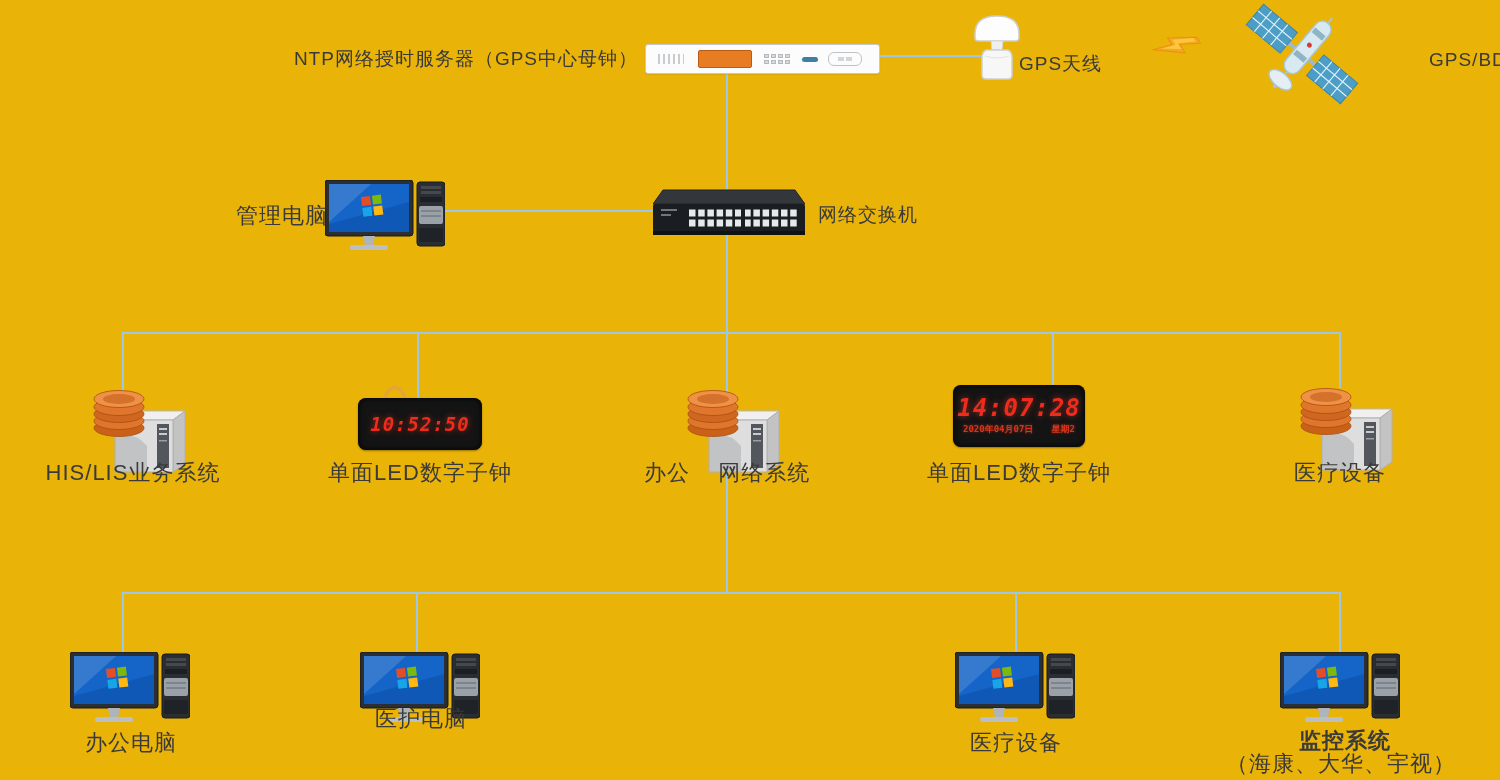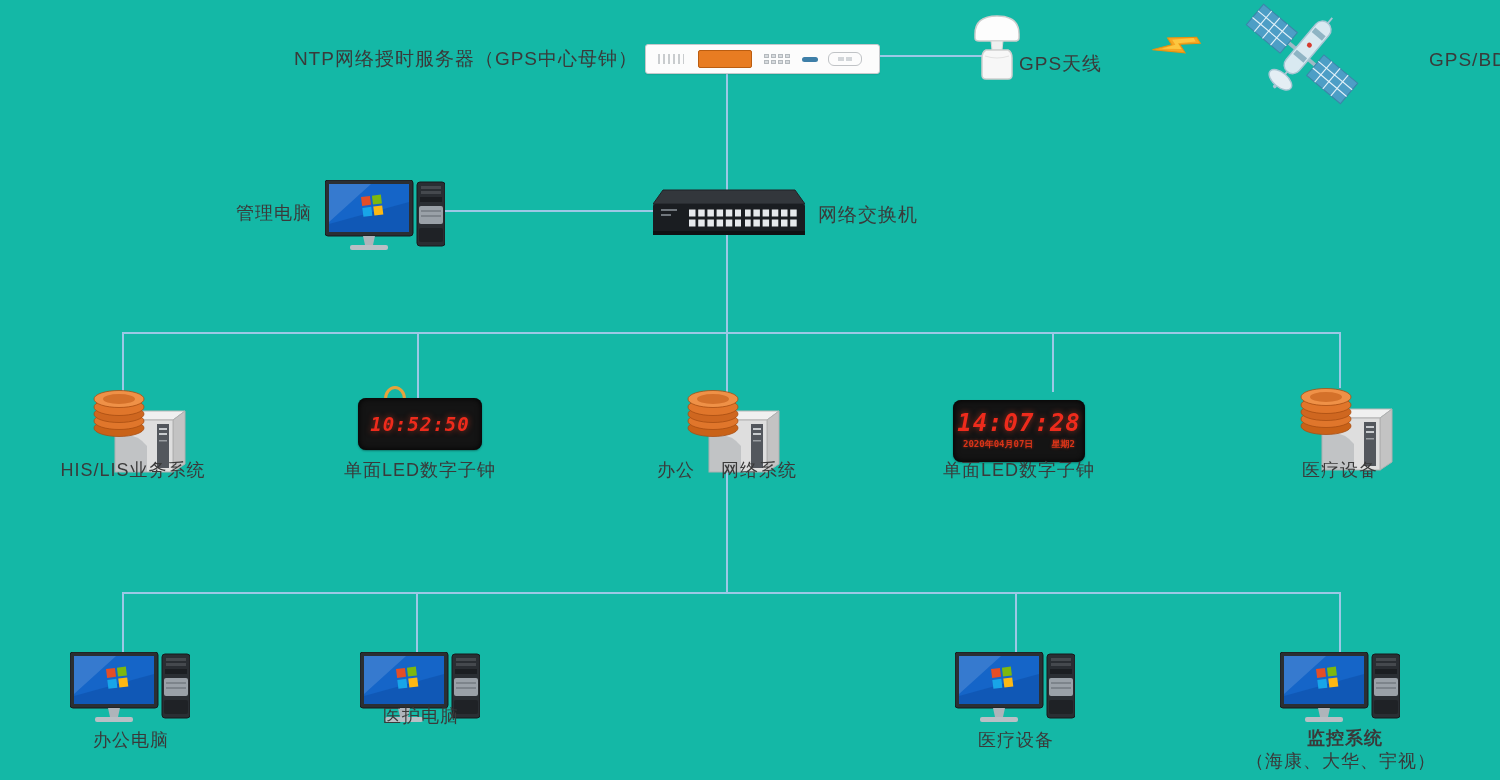--- a/index.html
+++ b/index.html
@@ -1,25 +1,25 @@
 <!DOCTYPE html>
 <html><head>
 <meta charset="utf-8">
 <style>
   html,body{margin:0;padding:0;background:#ffffff;}
   .canvas{
-    position:relative;width:1500px;height:780px;background:#14b8a6;overflow:hidden;
+    position:relative;width:1500px;height:780px;background:#eab308;overflow:hidden;
     font-family:"Liberation Sans","DejaVu Sans",sans-serif;color:#3a3a3a;
   }
   .line{position:absolute;background:#9cc8e6;z-index:1;}
   .line.h{height:2px;}
   .line.v{width:2px;}
   .icon{position:absolute;z-index:2;}
   .lbl{
-    position:absolute;z-index:3;font-size:18px;color:#3a3a3a;
+    position:absolute;z-index:3;font-size:22px;color:#3a3a3a;
     white-space:nowrap;letter-spacing:1px;
   }
   .lbl.center{transform:translateX(-50%);text-align:center;}
   .lbl.right{text-align:right;}
   .lbl.big{font-size:19px;}
   
   .rack{
     position:absolute;left:645px;top:44px;width:233px;height:28px;z-index:2;
     background:#fcfcfc;border:1px solid #c6c9cc;border-radius:3px;
     display:flex;align-items:center;box-shadow:0 1px 1px rgba(0,0,0,.08);
@@ -238,21 +238,21 @@
 
   <svg class="icon" style="left:683px;top:384px;" width="98" height="90" viewBox="0 0 98 90">
       <use href="#icon-server"></use>
     </svg>
   <div class="lbl center" style="left:727px;top:458px;">
     <span>办公</span>
     <span style="display:inline-block;width:14px;"></span>
     <span>网络系统</span>
   </div>
 
-  <div class="clockwrap" style="left:953px;top:400px;">
+  <div class="clockwrap" style="left:953px;top:385px;">
     <div class="clock double">
       <span class="ledtime">14:07:28</span>
       <span class="leddate">
         <span>2020年04月07日</span>
         <span>星期2</span>
       </span>
     </div>
   </div>
   <div class="lbl center" style="left:1019px;top:458px;">单面LED数字子钟</div>
 

